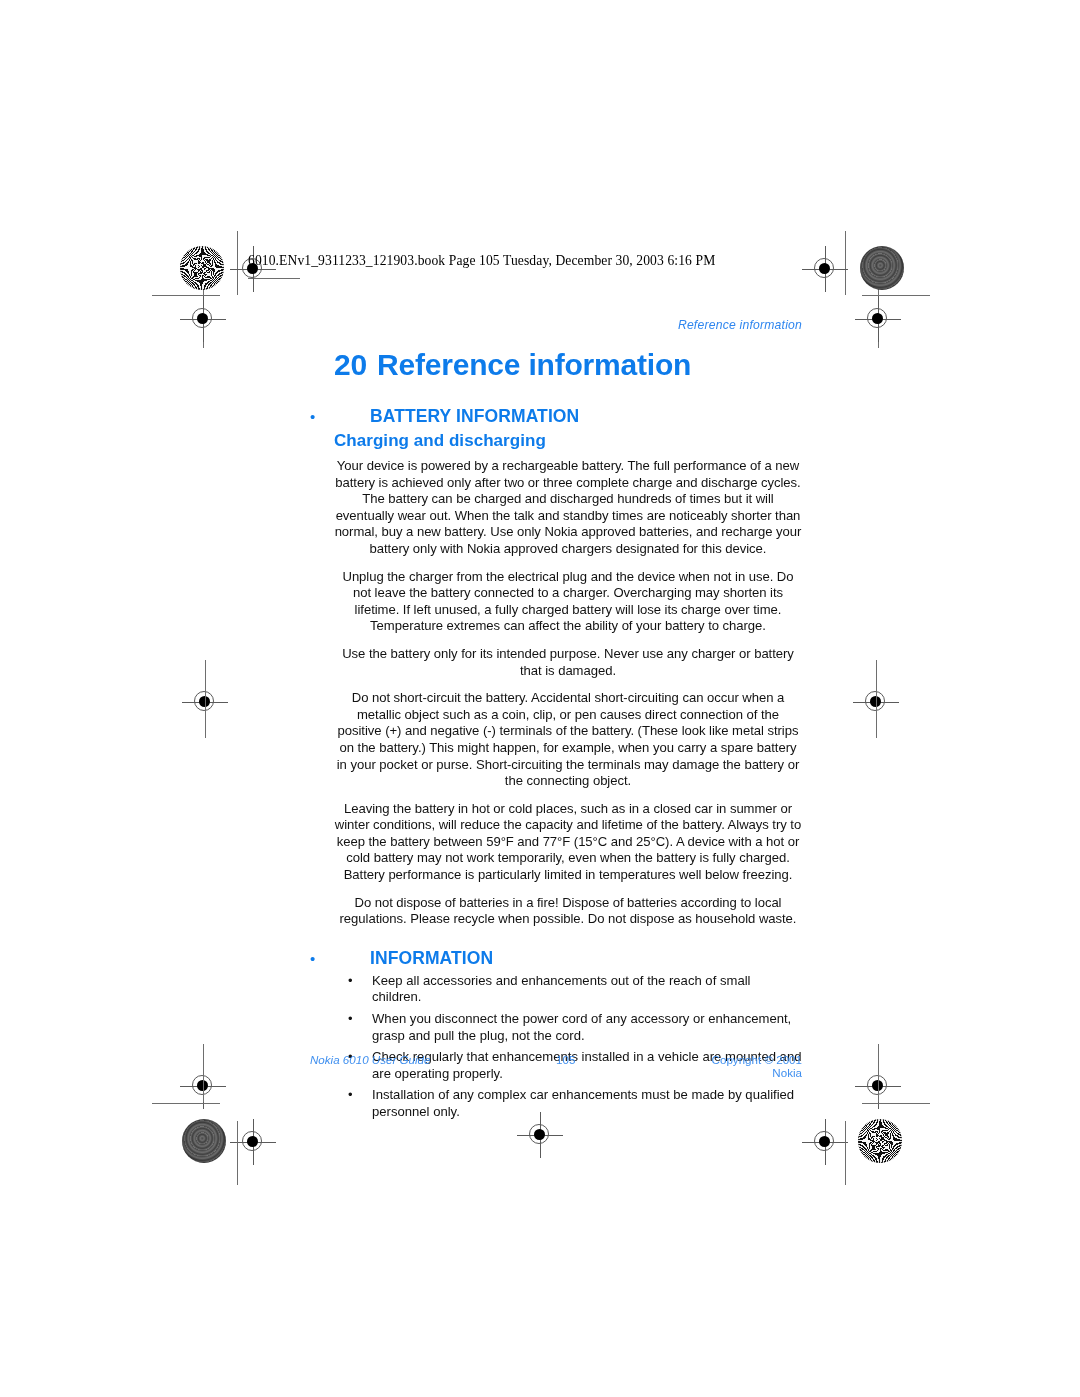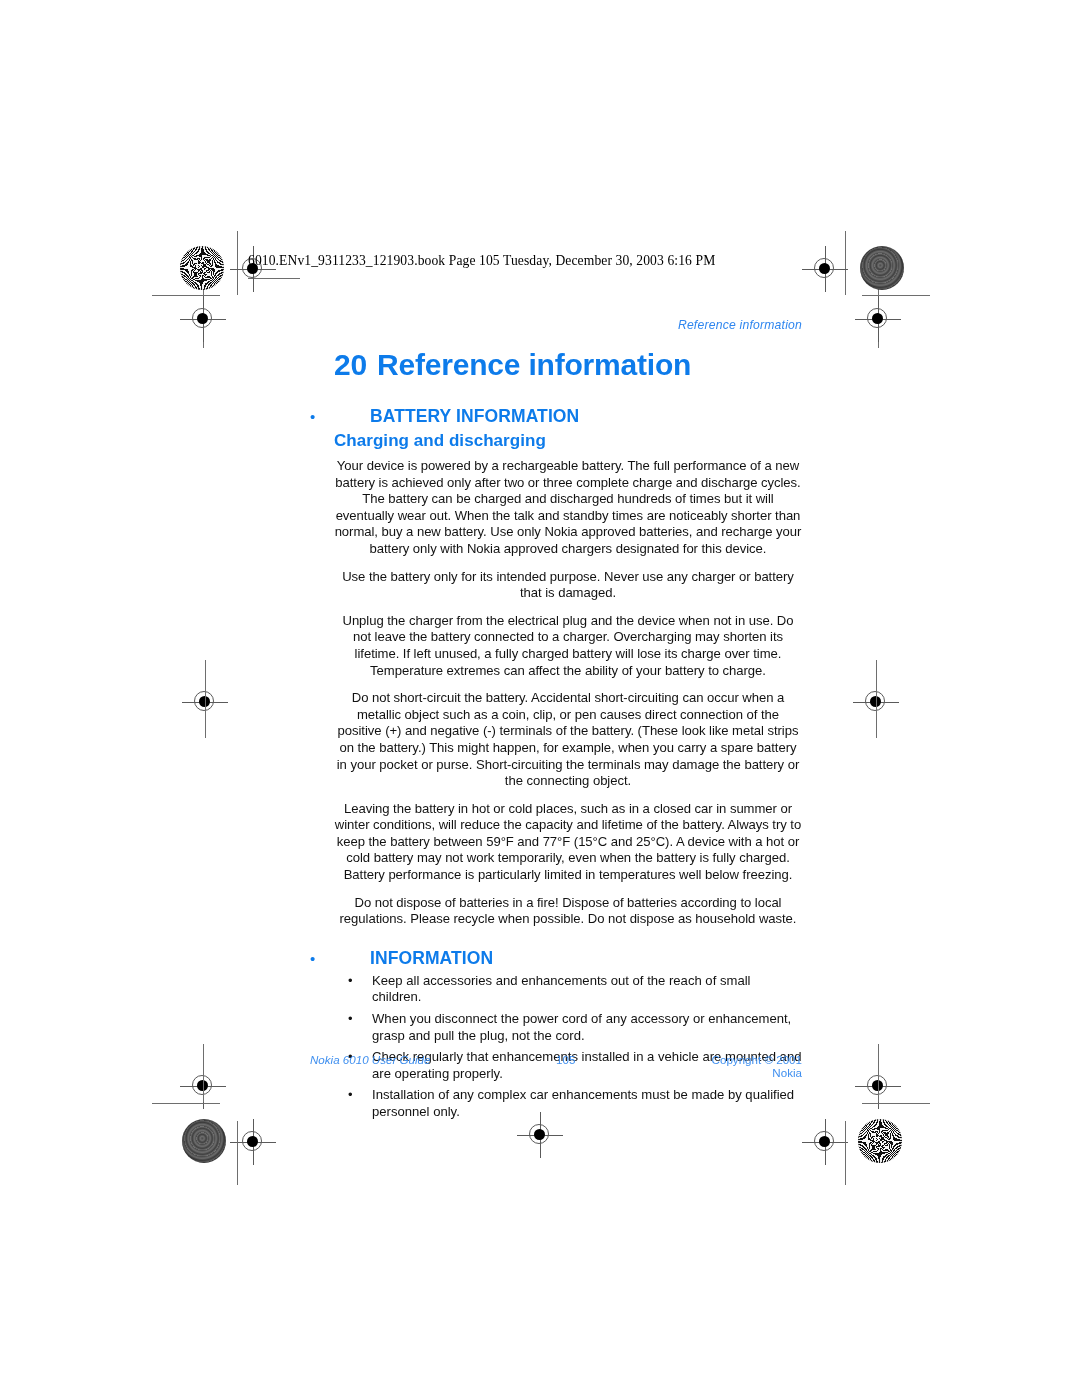--- a/index.html
+++ b/index.html
@@ -331,22 +331,22 @@
 
   <div class="h1-row">
     <span class="h1-bullet">•</span>
     <span class="h1-text">BATTERY INFORMATION</span>
   </div>
 
   <div class="h2-text">Charging and discharging</div>
 
   <div class="body-block">
     <p class="body">Your device is powered by a rechargeable battery. The full performance of a new battery is achieved only after two or three complete charge and discharge cycles. The battery can be charged and discharged hundreds of times but it will eventually wear out. When the talk and standby times are noticeably shorter than normal, buy a new battery. Use only Nokia approved batteries, and recharge your battery only with Nokia approved chargers designated for this device.</p>
+    <p class="body">Unplug the charger from the electrical plug and the device when not in use. Do not leave the battery connected to a charger. Overcharging may shorten its lifetime. If left unused, a fully charged battery will lose its charge over time. Temperature extremes can affect the ability of your battery to charge.</p>
     <p class="body">Use the battery only for its intended purpose. Never use any charger or battery that is damaged.</p>
-    <p class="body">Unplug the charger from the electrical plug and the device when not in use. Do not leave the battery connected to a charger. Overcharging may shorten its lifetime. If left unused, a fully charged battery will lose its charge over time. Temperature extremes can affect the ability of your battery to charge.</p>
     <p class="body">Do not short-circuit the battery. Accidental short-circuiting can occur when a metallic object such as a coin, clip, or pen causes direct connection of the positive (+) and negative (-) terminals of the battery. (These look like metal strips on the battery.) This might happen, for example, when you carry a spare battery in your pocket or purse. Short-circuiting the terminals may damage the battery or the connecting object.</p>
     <p class="body">Leaving the battery in hot or cold places, such as in a closed car in summer or winter conditions, will reduce the capacity and lifetime of the battery. Always try to keep the battery between 59°F and 77°F (15°C and 25°C). A device with a hot or cold battery may not work temporarily, even when the battery is fully charged. Battery performance is particularly limited in temperatures well below freezing.</p>
     <p class="body">Do not dispose of batteries in a fire! Dispose of batteries according to local regulations. Please recycle when possible. Do not dispose as household waste.</p>
   </div>
 
   <div class="h1-row gap-before-h1">
     <span class="h1-bullet">•</span>
     <span class="h1-text">INFORMATION</span>
   </div>
 

